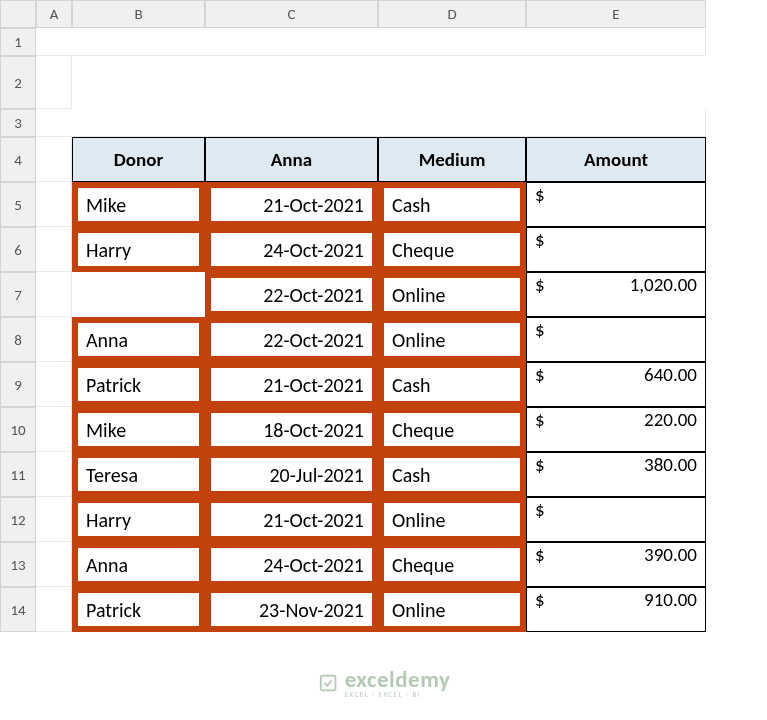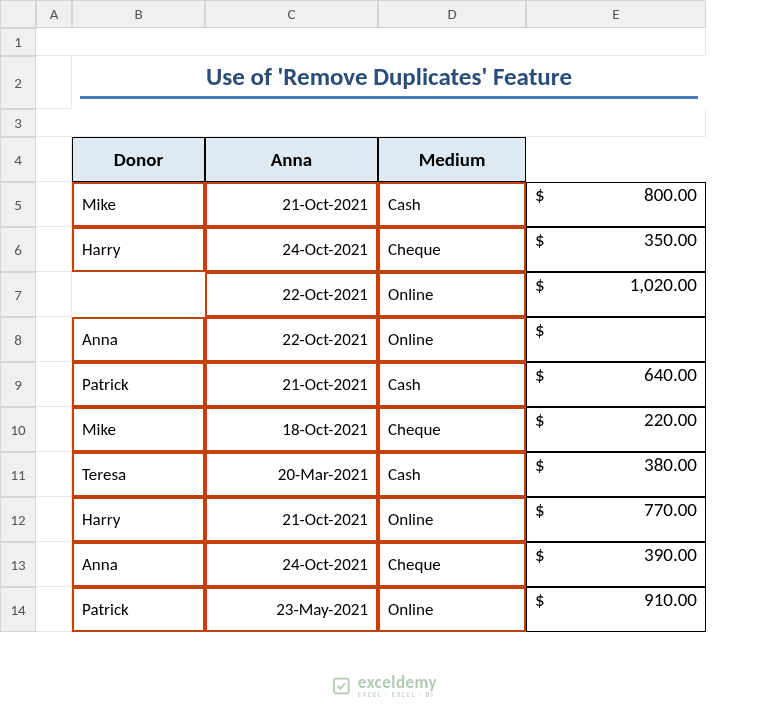--- a/index.html
+++ b/index.html
@@ -48,22 +48,22 @@
       margin: 0 8px 10px 8px;
     }
     .table-header {
       background: #dfe9f2;
       font-weight: bold;
       justify-content: center;
       border: 1.5px solid #000;
       font-size: 19px;
     }
     .table-cell {
-      border: 2px solid #c2410c;
-      font-size: 17px;
+      border: 6px solid #c2410c;
+      font-size: 20px;
       padding: 0 8px;
     }
     .right-align { justify-content: flex-end; padding-left: 28px; }
     .amount-cell {
       border: 1px solid #000;
       font-size: 19px;
       padding: 0 8px;
       display: flex;
       justify-content: space-between;
     }
@@ -80,68 +80,66 @@
     }
     .watermark-icon {
       width: 22px;
       height: 22px;
     }
     .watermark-text {
       display: flex;
       flex-direction: column;
       line-height: 1;
     }
-    .watermark-name { font-size: 17px; font-weight: bold; letter-spacing: 0.5px; }
+    .watermark-name { font-size: 23px; font-weight: bold; letter-spacing: 0.5px; }
     .watermark-sub { font-size: 7px; letter-spacing: 1.5px; }
   </style>
 </head>
 <body>
 
 <div class="sheet-grid">
   <div class="corner"></div>
   <div class="col-header">A</div>
   <div class="col-header">B</div>
   <div class="col-header">C</div>
   <div class="col-header">D</div>
   <div class="col-header">E</div>
 
   <div class="row-header">1</div>
   <div class="cell" style="grid-column:2/7"></div>
 
   <div class="row-header" style="grid-row:3">2</div>
   <div class="cell" style="grid-column:2;grid-row:3"></div>
-  <div class="title-cell">Use of 'Remove Duplicates' Feature</div>
 
   <div class="row-header" style="grid-row:4">3</div>
   <div class="cell" style="grid-column:2/7;grid-row:4"></div>
 
   <div class="row-header" style="grid-row:5">4</div>
   <div class="cell" style="grid-column:2;grid-row:5"></div>
   <div class="cell table-header" style="grid-column:3;grid-row:5">Donor</div>
   <div class="cell table-header" style="grid-column:4;grid-row:5">Anna</div>
   <div class="cell table-header" style="grid-column:5;grid-row:5">Medium</div>
+  <div class="cell table-header" style="grid-column:6;grid-row:5">Amount</div>
 
   <div class="row-header" style="grid-row:6">5</div>
   <div class="cell" style="grid-column:2;grid-row:6"></div>
   <div class="cell table-cell" style="grid-column:3;grid-row:6">Mike</div>
   <div class="cell table-cell right-align" style="grid-column:4;grid-row:6">21-Oct-2021</div>
   <div class="cell table-cell" style="grid-column:5;grid-row:6">Cash</div>
   <div class="amount-cell" style="grid-column:6;grid-row:6">
       <span>$</span>
-      <span>800.00</span>
     </div>
 
   <div class="row-header" style="grid-row:7">6</div>
   <div class="cell" style="grid-column:2;grid-row:7"></div>
   <div class="cell table-cell" style="grid-column:3;grid-row:7">Harry</div>
   <div class="cell table-cell right-align" style="grid-column:4;grid-row:7">24-Oct-2021</div>
   <div class="cell table-cell" style="grid-column:5;grid-row:7">Cheque</div>
   <div class="amount-cell" style="grid-column:6;grid-row:7">
       <span>$</span>
-      <span>350.00</span>
     </div>
 
   <div class="row-header" style="grid-row:8">7</div>
   <div class="cell" style="grid-column:2;grid-row:8"></div>
   <div class="cell table-cell right-align" style="grid-column:4;grid-row:8">22-Oct-2021</div>
   <div class="cell table-cell" style="grid-column:5;grid-row:8">Online</div>
   <div class="amount-cell" style="grid-column:6;grid-row:8">
       <span>$</span>
       <span>1,020.00</span>
     </div>
@@ -171,51 +169,50 @@
   <div class="cell table-cell right-align" style="grid-column:4;grid-row:11">18-Oct-2021</div>
   <div class="cell table-cell" style="grid-column:5;grid-row:11">Cheque</div>
   <div class="amount-cell" style="grid-column:6;grid-row:11">
       <span>$</span>
       <span>220.00</span>
     </div>
 
   <div class="row-header" style="grid-row:12">11</div>
   <div class="cell" style="grid-column:2;grid-row:12"></div>
   <div class="cell table-cell" style="grid-column:3;grid-row:12">Teresa</div>
-  <div class="cell table-cell right-align" style="grid-column:4;grid-row:12">20-Mar-2021</div>
+  <div class="cell table-cell right-align" style="grid-column:4;grid-row:12">20-Jul-2021</div>
   <div class="cell table-cell" style="grid-column:5;grid-row:12">Cash</div>
   <div class="amount-cell" style="grid-column:6;grid-row:12">
       <span>$</span>
       <span>380.00</span>
     </div>
 
   <div class="row-header" style="grid-row:13">12</div>
   <div class="cell" style="grid-column:2;grid-row:13"></div>
   <div class="cell table-cell" style="grid-column:3;grid-row:13">Harry</div>
   <div class="cell table-cell right-align" style="grid-column:4;grid-row:13">21-Oct-2021</div>
   <div class="cell table-cell" style="grid-column:5;grid-row:13">Online</div>
   <div class="amount-cell" style="grid-column:6;grid-row:13">
       <span>$</span>
-      <span>770.00</span>
     </div>
 
   <div class="row-header" style="grid-row:14">13</div>
   <div class="cell" style="grid-column:2;grid-row:14"></div>
   <div class="cell table-cell" style="grid-column:3;grid-row:14">Anna</div>
   <div class="cell table-cell right-align" style="grid-column:4;grid-row:14">24-Oct-2021</div>
   <div class="cell table-cell" style="grid-column:5;grid-row:14">Cheque</div>
   <div class="amount-cell" style="grid-column:6;grid-row:14">
       <span>$</span>
       <span>390.00</span>
     </div>
 
   <div class="row-header" style="grid-row:15">14</div>
   <div class="cell" style="grid-column:2;grid-row:15"></div>
   <div class="cell table-cell" style="grid-column:3;grid-row:15">Patrick</div>
-  <div class="cell table-cell right-align" style="grid-column:4;grid-row:15">23-May-2021</div>
+  <div class="cell table-cell right-align" style="grid-column:4;grid-row:15">23-Nov-2021</div>
   <div class="cell table-cell" style="grid-column:5;grid-row:15">Online</div>
   <div class="amount-cell" style="grid-column:6;grid-row:15">
       <span>$</span>
       <span>910.00</span>
     </div>
 </div>
 
 <div class="watermark">
   <svg class="watermark-icon" viewBox="0 0 24 24" fill="none" stroke="#5a8a5a" stroke-width="2">
     <rect x="4" y="4" width="16" height="16" rx="2"></rect>

